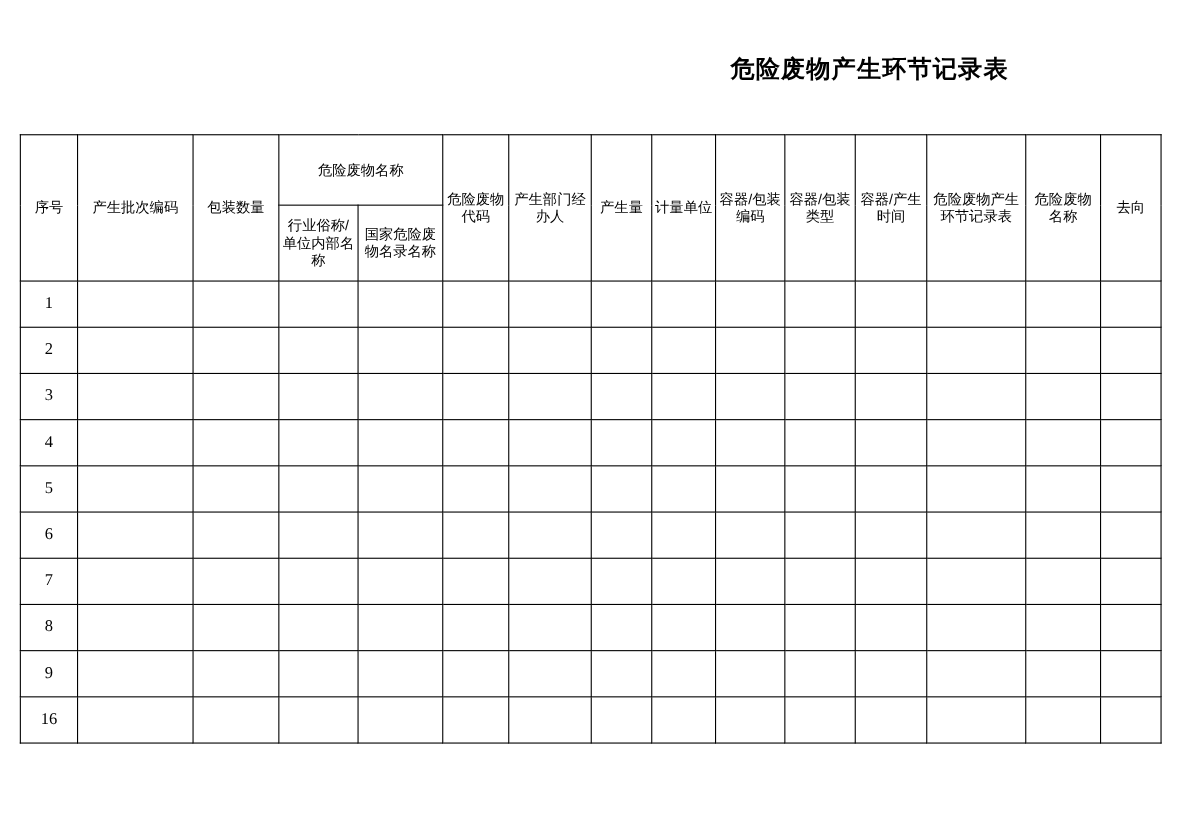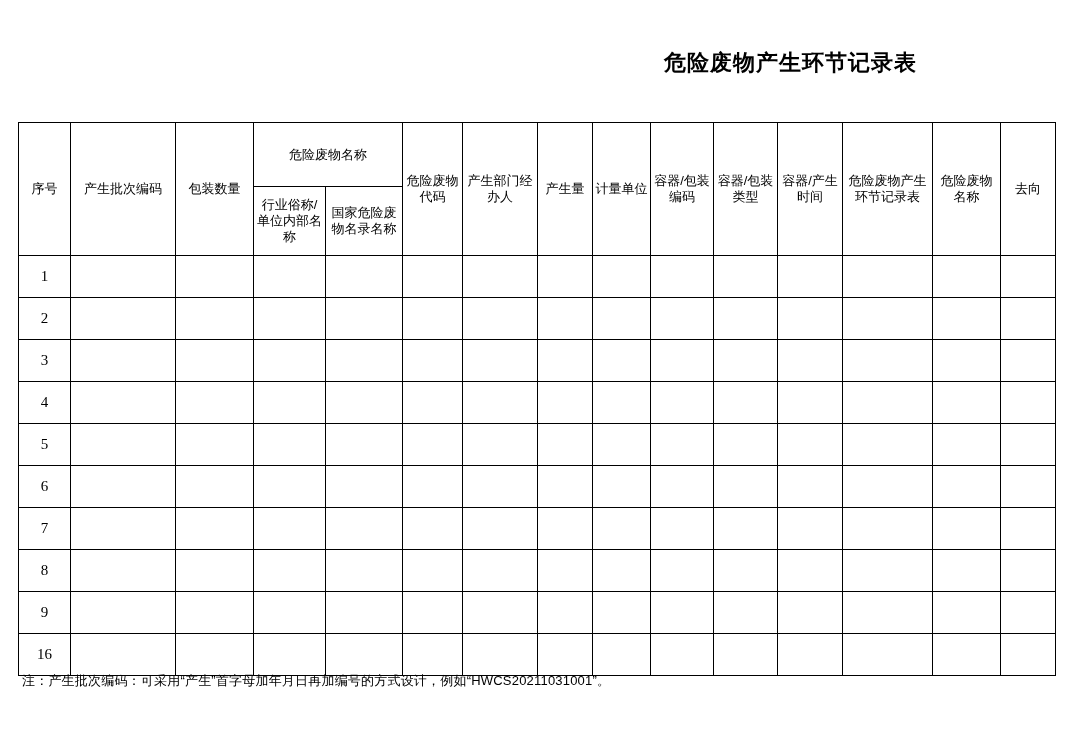--- a/index.html
+++ b/index.html
@@ -295,15 +295,14 @@
             <td></td>
             <td></td>
             <td></td>
             <td></td>
             <td></td>
           </tr>
         </tbody>
     </table>
   </div>
 
-  <div class="note">注：产生批次编码：可采用“产生”首字母加年月日再加编号的方式设计，例如“HWCS20211031001”。</div>
 
 </div>
 
 </body></html>

